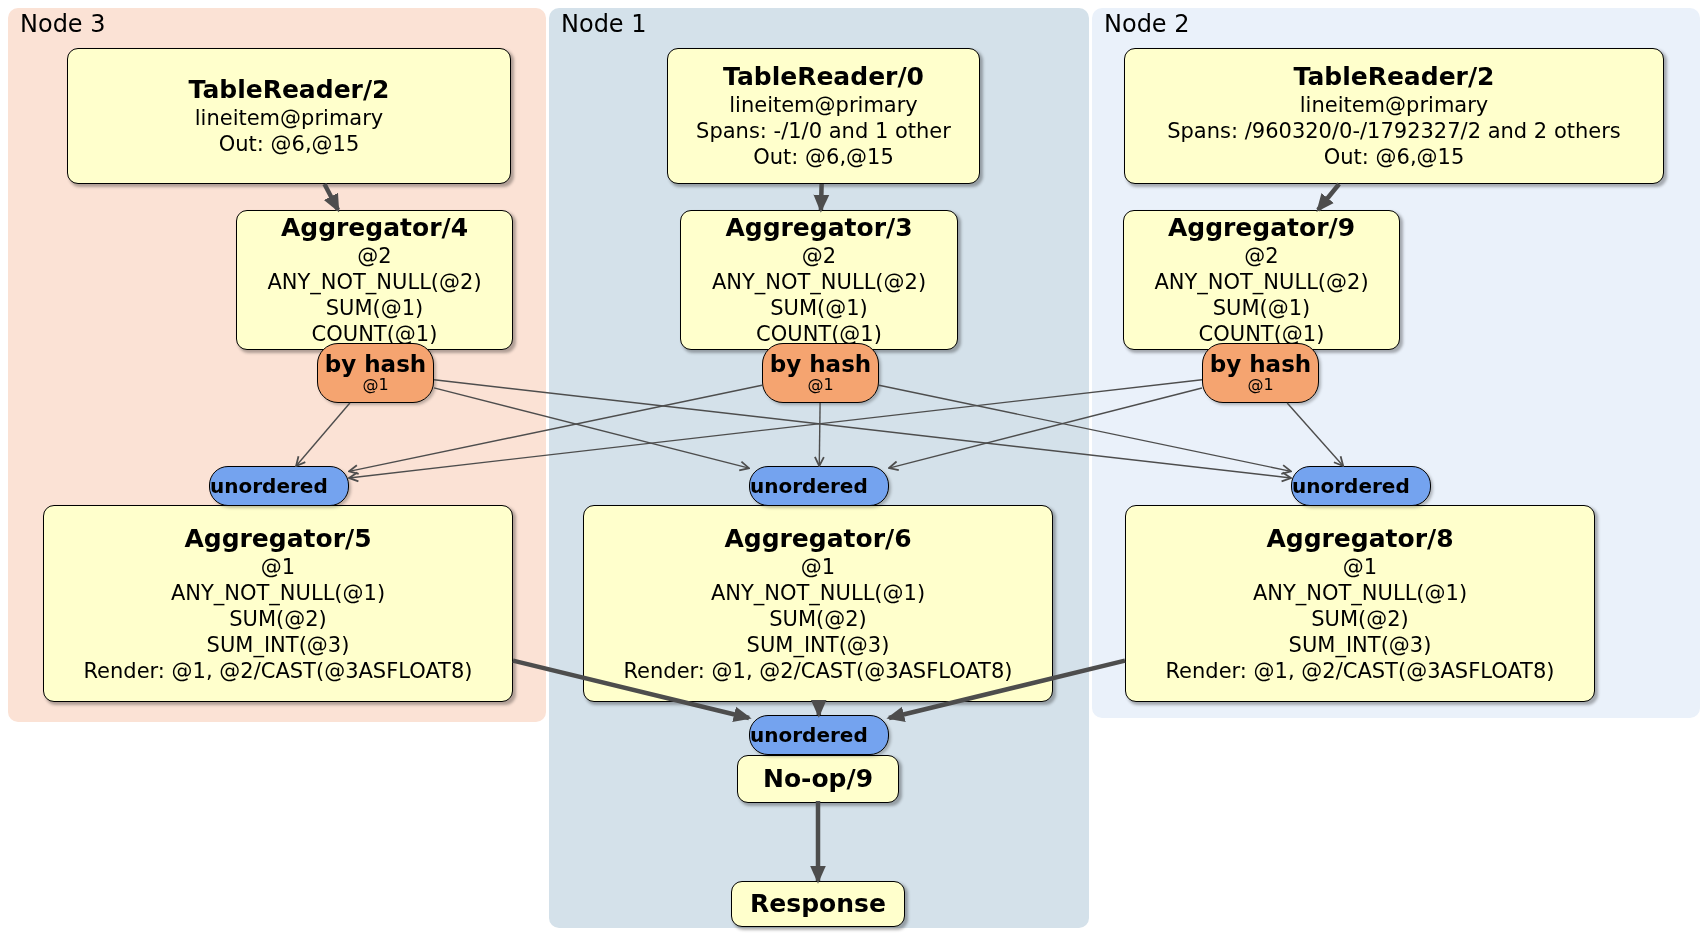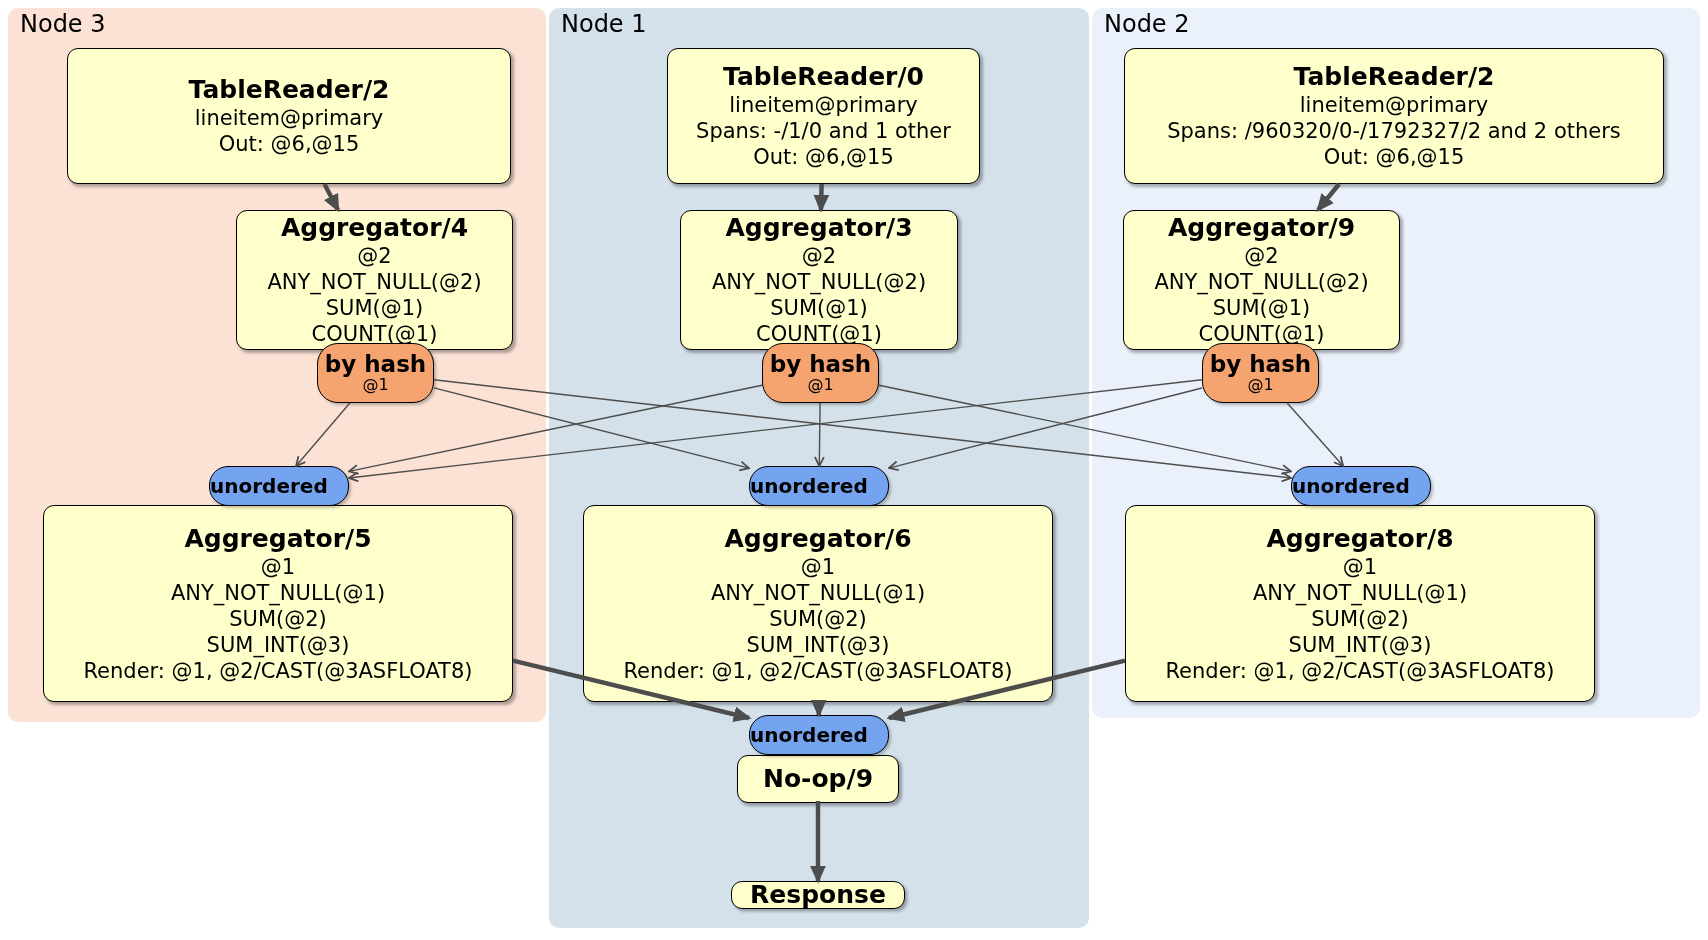--- a/index.html
+++ b/index.html
@@ -137,21 +137,21 @@
     <div class="pline">SUM_INT(@3)</div>
     <div class="pline">Render: @1, @2/CAST(@3ASFLOAT8)</div>
   </div>
 
   <div class="sync" style="left:749px;top:715px">
     <div class="sync-label">unordered</div>
   </div>
   <div class="pbox" style="left:737px;top:755px;width:162px;height:48px">
     <div class="ptitle">No-op/9</div>
   </div>
-  <div class="pbox" style="left:731px;top:881px;width:174px;height:28px">
+  <div class="pbox" style="left:731px;top:881px;width:174px;height:46px">
     <div class="ptitle">Response</div>
   </div>
 
   <svg class="edges" width="1708" height="940" viewBox="0 0 1708 940">
     <defs>
       <marker id="ah-thin" viewBox="0 0 10 10" refX="9" refY="5" markerWidth="8" markerHeight="8" orient="auto">
         <path d="M1,1 L9,5 L1,9" fill="none" stroke="#4d4d4d" stroke-width="1.6"></path>
       </marker>
       <marker id="ah-thick" viewBox="0 0 10 10" refX="8.5" refY="5" markerWidth="4" markerHeight="4" orient="auto">
         <path d="M0,0.6 L10,5 L0,9.4 z" fill="#4d4d4d" stroke="none"></path>

